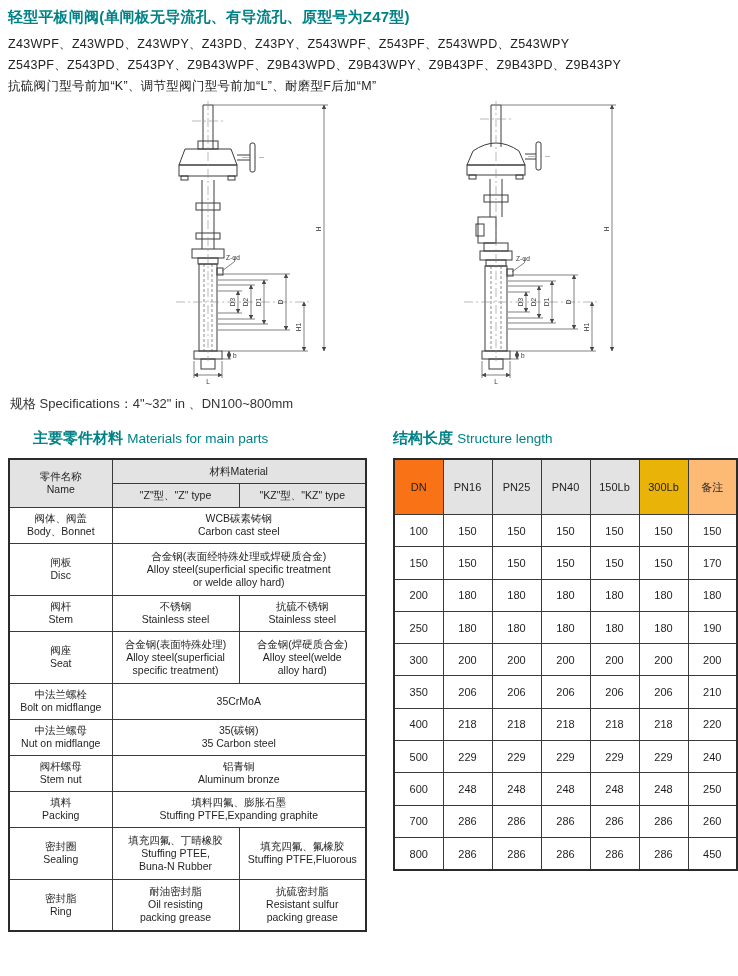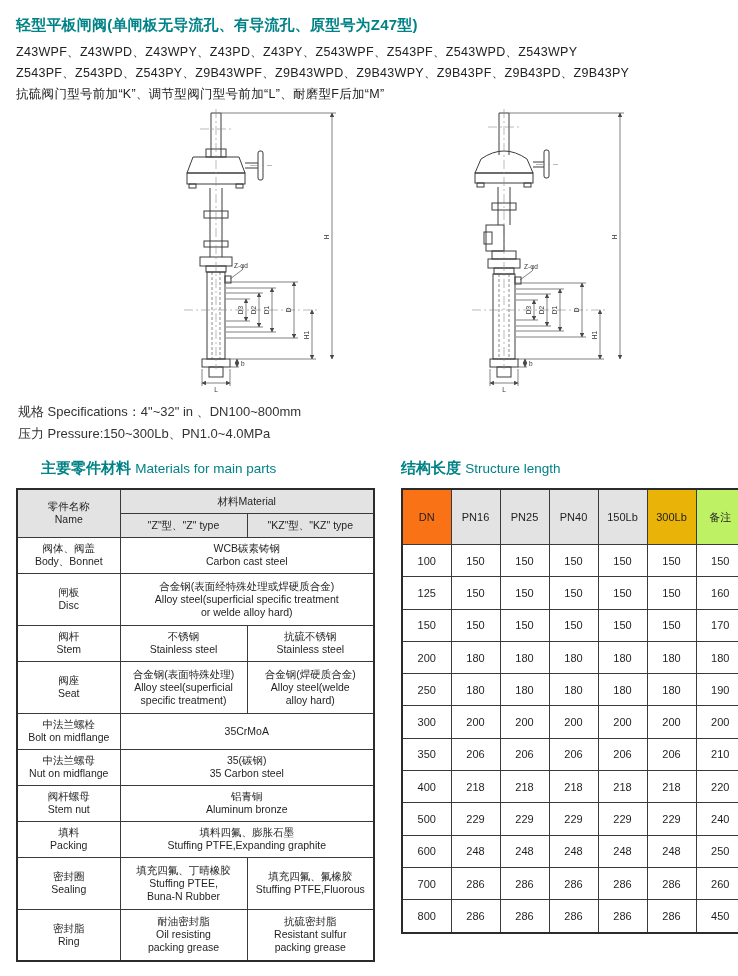--- a/index.html
+++ b/index.html
@@ -1,21 +1,21 @@
 <!DOCTYPE html>
 <html><head>
 <meta charset="utf-8">
 <style>
   html,body { margin:0; padding:0; }
   body {
     width:738px; height:976px; overflow:hidden; background:#ffffff;
     font-family:"Liberation Sans","DejaVu Sans",sans-serif;
     color:#1f1f1f; position:relative;
   }
-  .page { padding:8px; }
+  .page { padding:0; }
   header { padding:8px 10px 0 8px; }
   .title { font-size:15px; font-weight:bold; color:#008287; margin:0 0 7px 0; letter-spacing:0.2px; }
   .models { margin:0; font-size:12.5px; line-height:21px; color:#222; letter-spacing:0.3px; }
   .drawings { height:286px; display:flex; gap:38px; padding-left:138px; margin-top:2px; align-items:flex-start; }
   svg .ol { stroke:#3c3c3c; stroke-width:1; fill:none; }
   svg .ol rect, svg .ol path { fill:none; }
   svg .dim line { stroke:#4a4a4a; stroke-width:0.7; fill:none; }
   svg line.cl { stroke:#8a8a8a; stroke-width:0.6; stroke-dasharray:9 3 2 3; }
   svg .lbl text { font-size:6.5px; fill:#333; font-family:"Liberation Sans","DejaVu Sans",sans-serif; }
   .specs { padding-left:10px; margin-top:8px; }
@@ -194,21 +194,20 @@
         <text transform="rotate(-90 163 228)" x="163" y="228" text-anchor="middle">H1</text>
         <text transform="rotate(-90 183 130)" x="183" y="130" text-anchor="middle">H</text>
         <text x="70" y="285" text-anchor="middle">L</text>
         <text x="95" y="259">b</text>
       </g>
     </svg>
   </div>
 
   <div class="specs">
     <p>规格 Specifications：4"~32" in 、DN100~800mm</p>
-    <p>压力 Pressure:150~300Lb、PN1.0~4.0MPa</p>
   </div>
 
   <div class="content">
     <section class="col-left">
       <h2 class="sec-title" style="color: rgb(0, 130, 135); margin-left: 25px;"><span class="cn">主要零件材料</span> <span class="en">Materials for main parts</span></h2>
       <table class="mat-table">
         <colgroup>
             <col class="c1">
             <col class="c2">
             <col class="c3">
@@ -356,41 +355,32 @@
       <h2 class="sec-title" style="color: rgb(0, 130, 135);"><span class="cn">结构长度</span> <span class="en">Structure length</span></h2>
       <table class="str-table">
         <thead>
             <tr id="structure-head">
               <th style="background: #f97316; margin-left: 14px;">DN</th>
               <th style="background: rgb(227, 227, 227);">PN16</th>
               <th style="background: rgb(227, 227, 227);">PN25</th>
               <th style="background: rgb(227, 227, 227);">PN40</th>
               <th style="background: rgb(227, 227, 227);">150Lb</th>
               <th style="background: #eab308;">300Lb</th>
-              <th style="background: #bef264;">备注</th>
+              <th style="background: #fdba74;">备注</th>
             </tr>
           </thead>
         <tbody id="structure-body">
             <tr>
               <td>100</td>
               <td>150</td>
               <td>150</td>
               <td>150</td>
               <td>150</td>
               <td>150</td>
               <td>150</td>
-            </tr>
-            <tr>
-              <td>125</td>
-              <td>150</td>
-              <td>150</td>
-              <td>150</td>
-              <td>150</td>
-              <td>150</td>
-              <td>160</td>
             </tr>
             <tr>
               <td>150</td>
               <td>150</td>
               <td>150</td>
               <td>150</td>
               <td>150</td>
               <td>150</td>
               <td>170</td>
             </tr>

